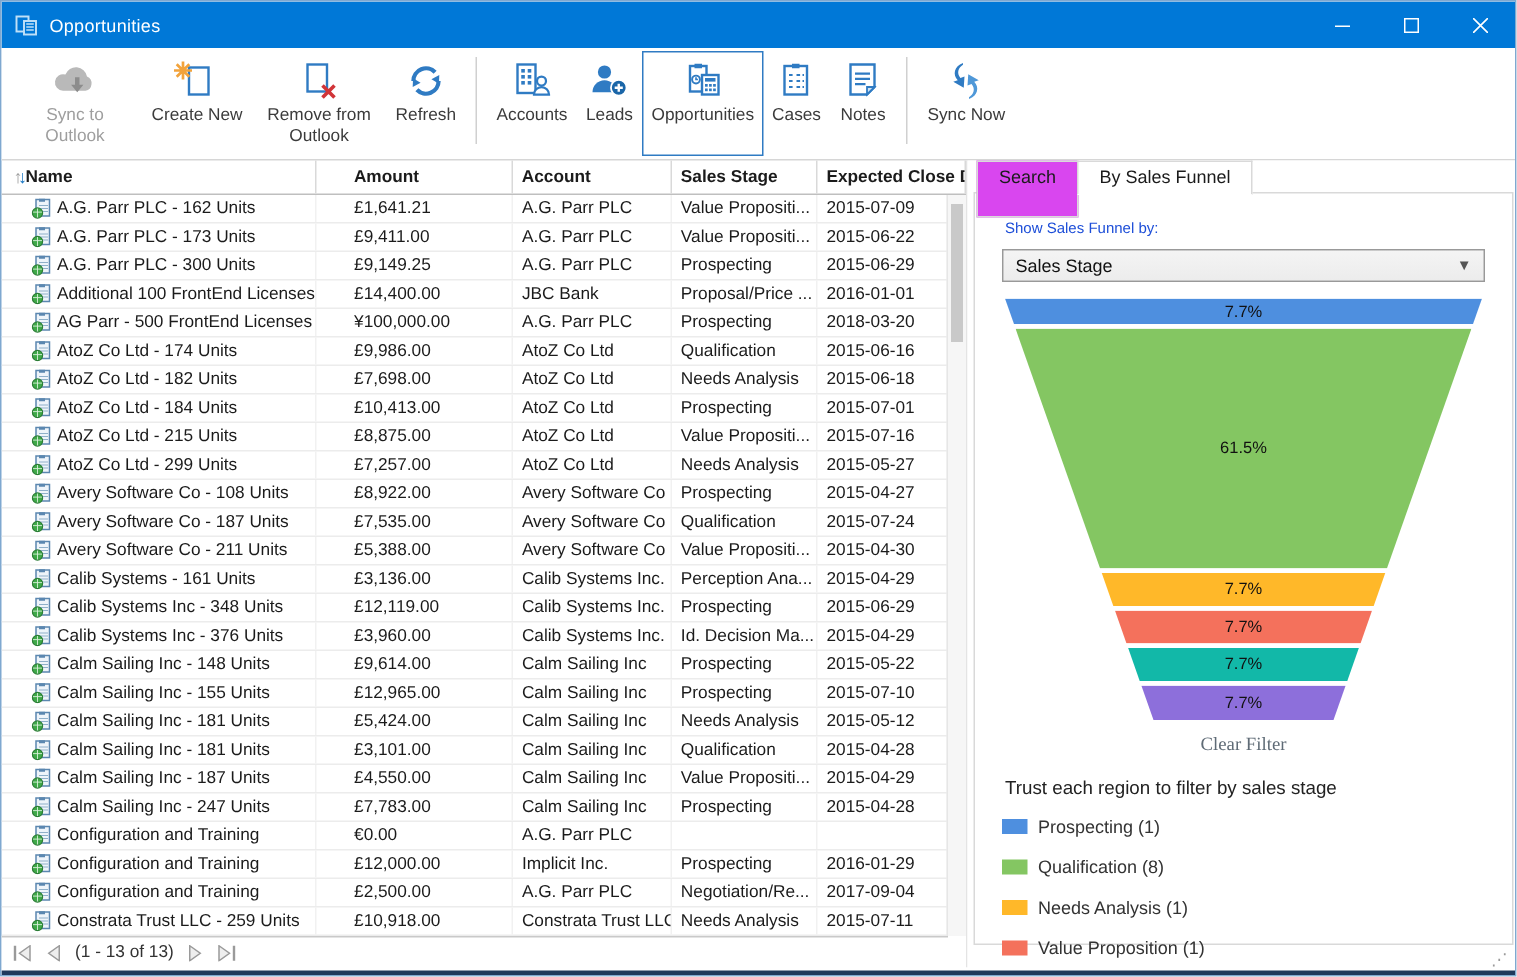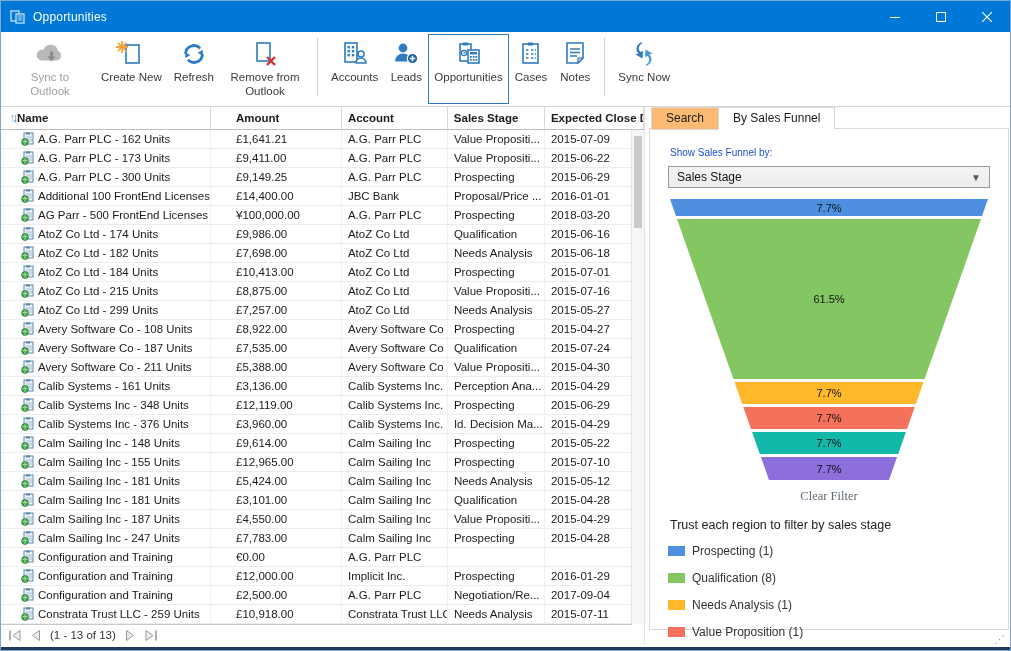--- a/index.html
+++ b/index.html
@@ -51,21 +51,21 @@
     border-left:1px solid #e6e6e6; }
   .vthumb { position:absolute; left:2px; top:6px; width:8px; height:92px; background:#c9c9c9; }
   .pager { position:absolute; left:0; bottom:0; width:631px; height:21px; border-top:1px solid #c9c9c9;
     display:flex; align-items:center; gap:9px; padding-left:7px; background:#fff;
     font-size:11.5px; color:#333; }
   .pg-btn { display:flex; align-items:center; cursor:pointer; }
   
   .panel { width:367px; height:538px; position:relative; background:#fff; padding-top:0; }
   .tabs { position:absolute; top:0; left:6px; display:flex; height:22px; z-index:2; }
   .tab { padding:3px 14px 0 14px; font-size:12px; color:#1b1b1b; border:1px solid #d9d9d9;
-    background:#fdba74; height:23px; cursor:pointer; margin-right:-1px; }
+    background:#d946ef; height:38px; cursor:pointer; margin-right:-1px; }
   .tab.active { background:#fff; border-bottom:1px solid #fff; height:23px; position:relative; top:0;
     z-index:3; }
   .tabbox { position:absolute; top:21px; left:4px; right:3px; height:502px; border:1px solid #d9d9d9;
     background:#fff; padding:14px 18px 0 18px; }
   .funnel-by { font-size:10px; color:#1d4ed8; margin:4px 0 8px 2px; }
   .dropdown { height:22px; border:1px solid #999; background:linear-gradient(#f4f4f4,#ececec);
     display:flex; align-items:center; padding:0 8px; font-size:12px; color:#111; cursor:pointer;
     justify-content:space-between; margin-bottom:11px; }
   .dd-chev { color:#555; font-size:10px; }
   .funnel { position:relative; width:318px; height:281px; margin:0 auto; }
@@ -130,39 +130,39 @@
             <rect x="10" y="5" width="13" height="18" fill="#fff" stroke="#2f7bc3" stroke-width="1.6"></rect>
             <g stroke="#f2a33c" stroke-width="1.8">
               <path d="M6 1 V13 M0 7 H12 M1.8 2.8 L10.2 11.2 M10.2 2.8 L1.8 11.2"></path>
             </g>
           </svg>
       </span>
       <span class="tb-label">Create New</span>
     </div>
     <div class="tb-btn">
       <span class="tb-ico">
+        <svg width="30" height="28" viewBox="0 0 30 28">
+            <rect x="7" y="3" width="13" height="18" fill="#fff" stroke="#2f7bc3" stroke-width="1.6"></rect>
+            <path d="M17 17 L25 25 M25 17 L17 25" stroke="#d13438" stroke-width="2.4"></path>
+          </svg>
+      </span>
+      <span class="tb-label">Remove from Outlook</span>
+    </div>
+    <div class="tb-btn">
+      <span class="tb-ico">
         <svg width="28" height="28" viewBox="0 0 24 24">
             <g fill="none" stroke="#2f7bc3" stroke-width="2.4">
               <path d="M19.2 12 a7.2 7.2 0 0 1 -12.4 5"></path>
               <path d="M4.8 12 a7.2 7.2 0 0 1 12.4 -5"></path>
             </g>
             <path d="M19.6 8.6 l-0.2 5 -4.3-2.6 Z" fill="#2f7bc3"></path>
             <path d="M4.4 15.4 l0.2-5 4.3 2.6 Z" fill="#2f7bc3"></path>
           </svg>
       </span>
       <span class="tb-label">Refresh</span>
-    </div>
-    <div class="tb-btn">
-      <span class="tb-ico">
-        <svg width="30" height="28" viewBox="0 0 30 28">
-            <rect x="7" y="3" width="13" height="18" fill="#fff" stroke="#2f7bc3" stroke-width="1.6"></rect>
-            <path d="M17 17 L25 25 M25 17 L17 25" stroke="#d13438" stroke-width="2.4"></path>
-          </svg>
-      </span>
-      <span class="tb-label">Remove from Outlook</span>
     </div>
     <div class="tb-sep"></div>
     <div class="tb-btn">
       <span class="tb-ico">
         <svg width="30" height="28" viewBox="0 0 30 28">
             <rect x="5" y="3" width="12" height="19" fill="#fff" stroke="#2f7bc3" stroke-width="1.6"></rect>
             <g fill="#2f7bc3">
               <rect x="7.5" y="6" width="2.4" height="2.4"></rect>
               <rect x="11.8" y="6" width="2.4" height="2.4"></rect>
               <rect x="7.5" y="10" width="2.4" height="2.4"></rect>

